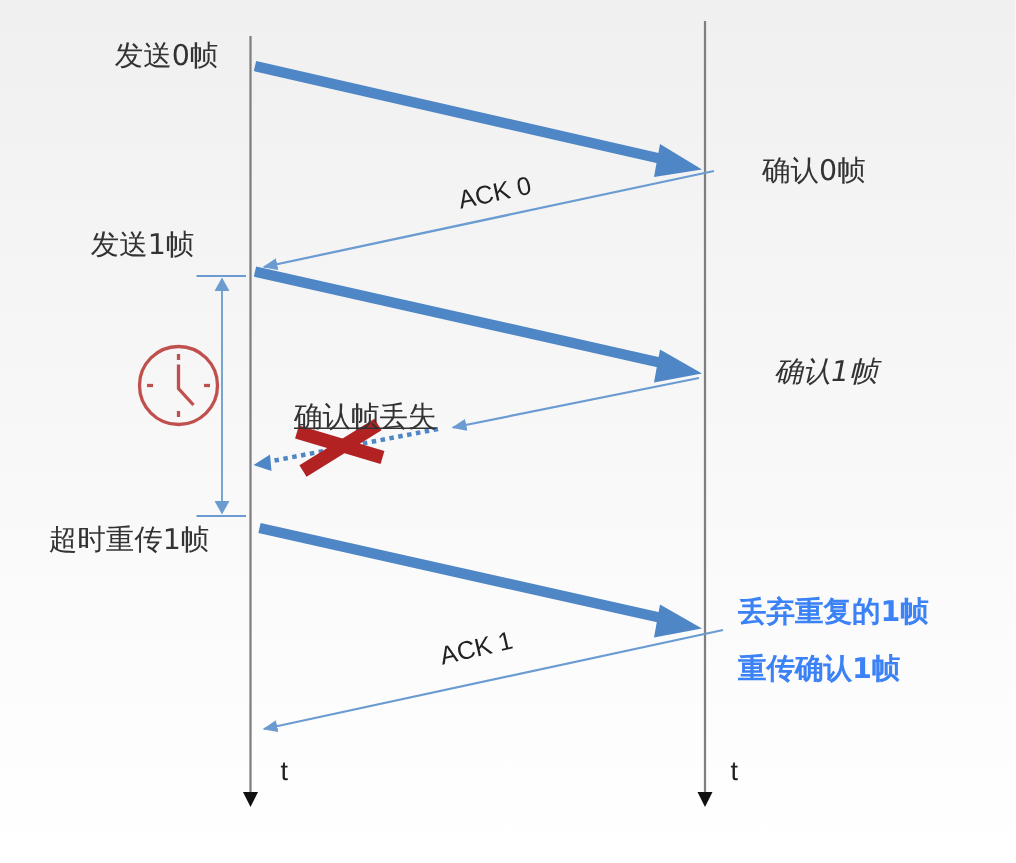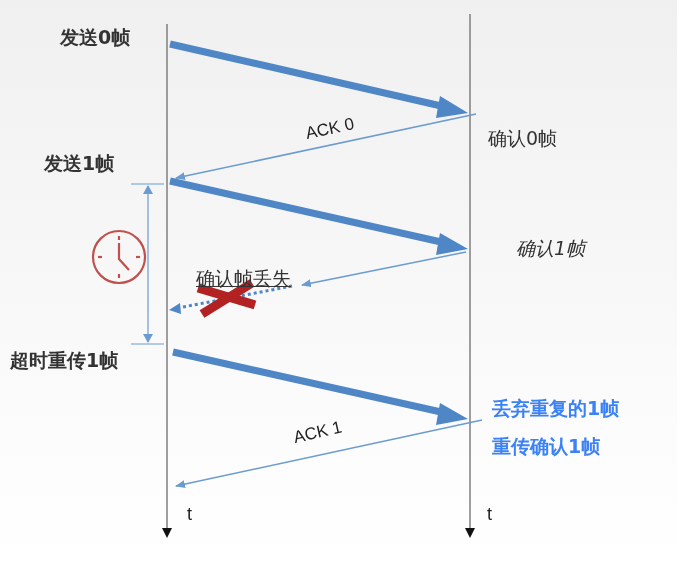--- a/index.html
+++ b/index.html
@@ -8,21 +8,21 @@
       background: linear-gradient(to bottom, #f0f0f0 0%, #f6f6f6 40%, #fbfbfb 70%, #ffffff 100%);
       font-family: "DejaVu Sans", "Liberation Sans", sans-serif;
       position: relative;
     }
     #diagram { position: absolute; left: 0; top: 0; }
     .lbl {
       position: absolute; color: #333333; font-size: 19px; white-space: nowrap;
       font-family: "DejaVu Sans", "Liberation Sans", sans-serif;
       line-height: 22px;
     }
-    .lbl.right-align { text-align: left; font-weight: bold; }
+    .lbl.right-align { text-align: center; }
     .lbl.bold { font-weight: bold; color: #3b82f6; }
     .ack {
       position: absolute; font-size: 17px; color: #222; white-space: nowrap;
       font-family: "Liberation Sans", sans-serif;
       transform-origin: left bottom;
     }
     .tlabel { position: absolute; font-size: 18px; color: #222; font-family: "Liberation Sans", sans-serif; }
   </style>
 </head>
 <body>
@@ -82,21 +82,21 @@
   <line x1="173" y1="352" x2="450" y2="414" stroke="#4f86c6" stroke-width="7"></line>
   <path d="M440,403 L468,419 L436,425 Z" fill="#4f86c6"></path>
 
   <line x1="482" y1="420" x2="176" y2="486" stroke="#6a9bd1" stroke-width="1.5" marker-end="url(#smallHead)"></line>
 </svg>
 
 <div class="lbl right-align" style="left:60px; top:26px; width:102px;">发送0帧</div>
 <div class="lbl right-align" style="left:44px; top:152px; width:102px;">发送1帧</div>
 <div class="lbl right-align" style="left:10px; top:349px; width:152px;">超时重传1帧</div>
 
-<div class="lbl" style="left:488px; top:103px;margin-top:24px;">确认0帧</div>
+<div class="lbl" style="left:508px; top:103px;">确认0帧</div>
 <div class="lbl" style="left:516px; top:237px;font-style:italic;">确认1帧</div>
 <div class="lbl bold" style="left:492px; top:397px;">丢弃重复的1帧</div>
 <div class="lbl bold" style="left:492px; top:435px;">重传确认1帧</div>
 
 <div class="ack" style="left:308px; top:124px; transform: rotate(-12deg);">ACK 0</div>
 <div class="ack" style="left:296px; top:428px; transform: rotate(-13deg);">ACK 1</div>
 
 <div class="lbl" style="left:196px; top:267px;text-decoration:underline;">确认帧丢失</div>
 
 <div class="tlabel" style="left:187px; top:504px;">t</div>

